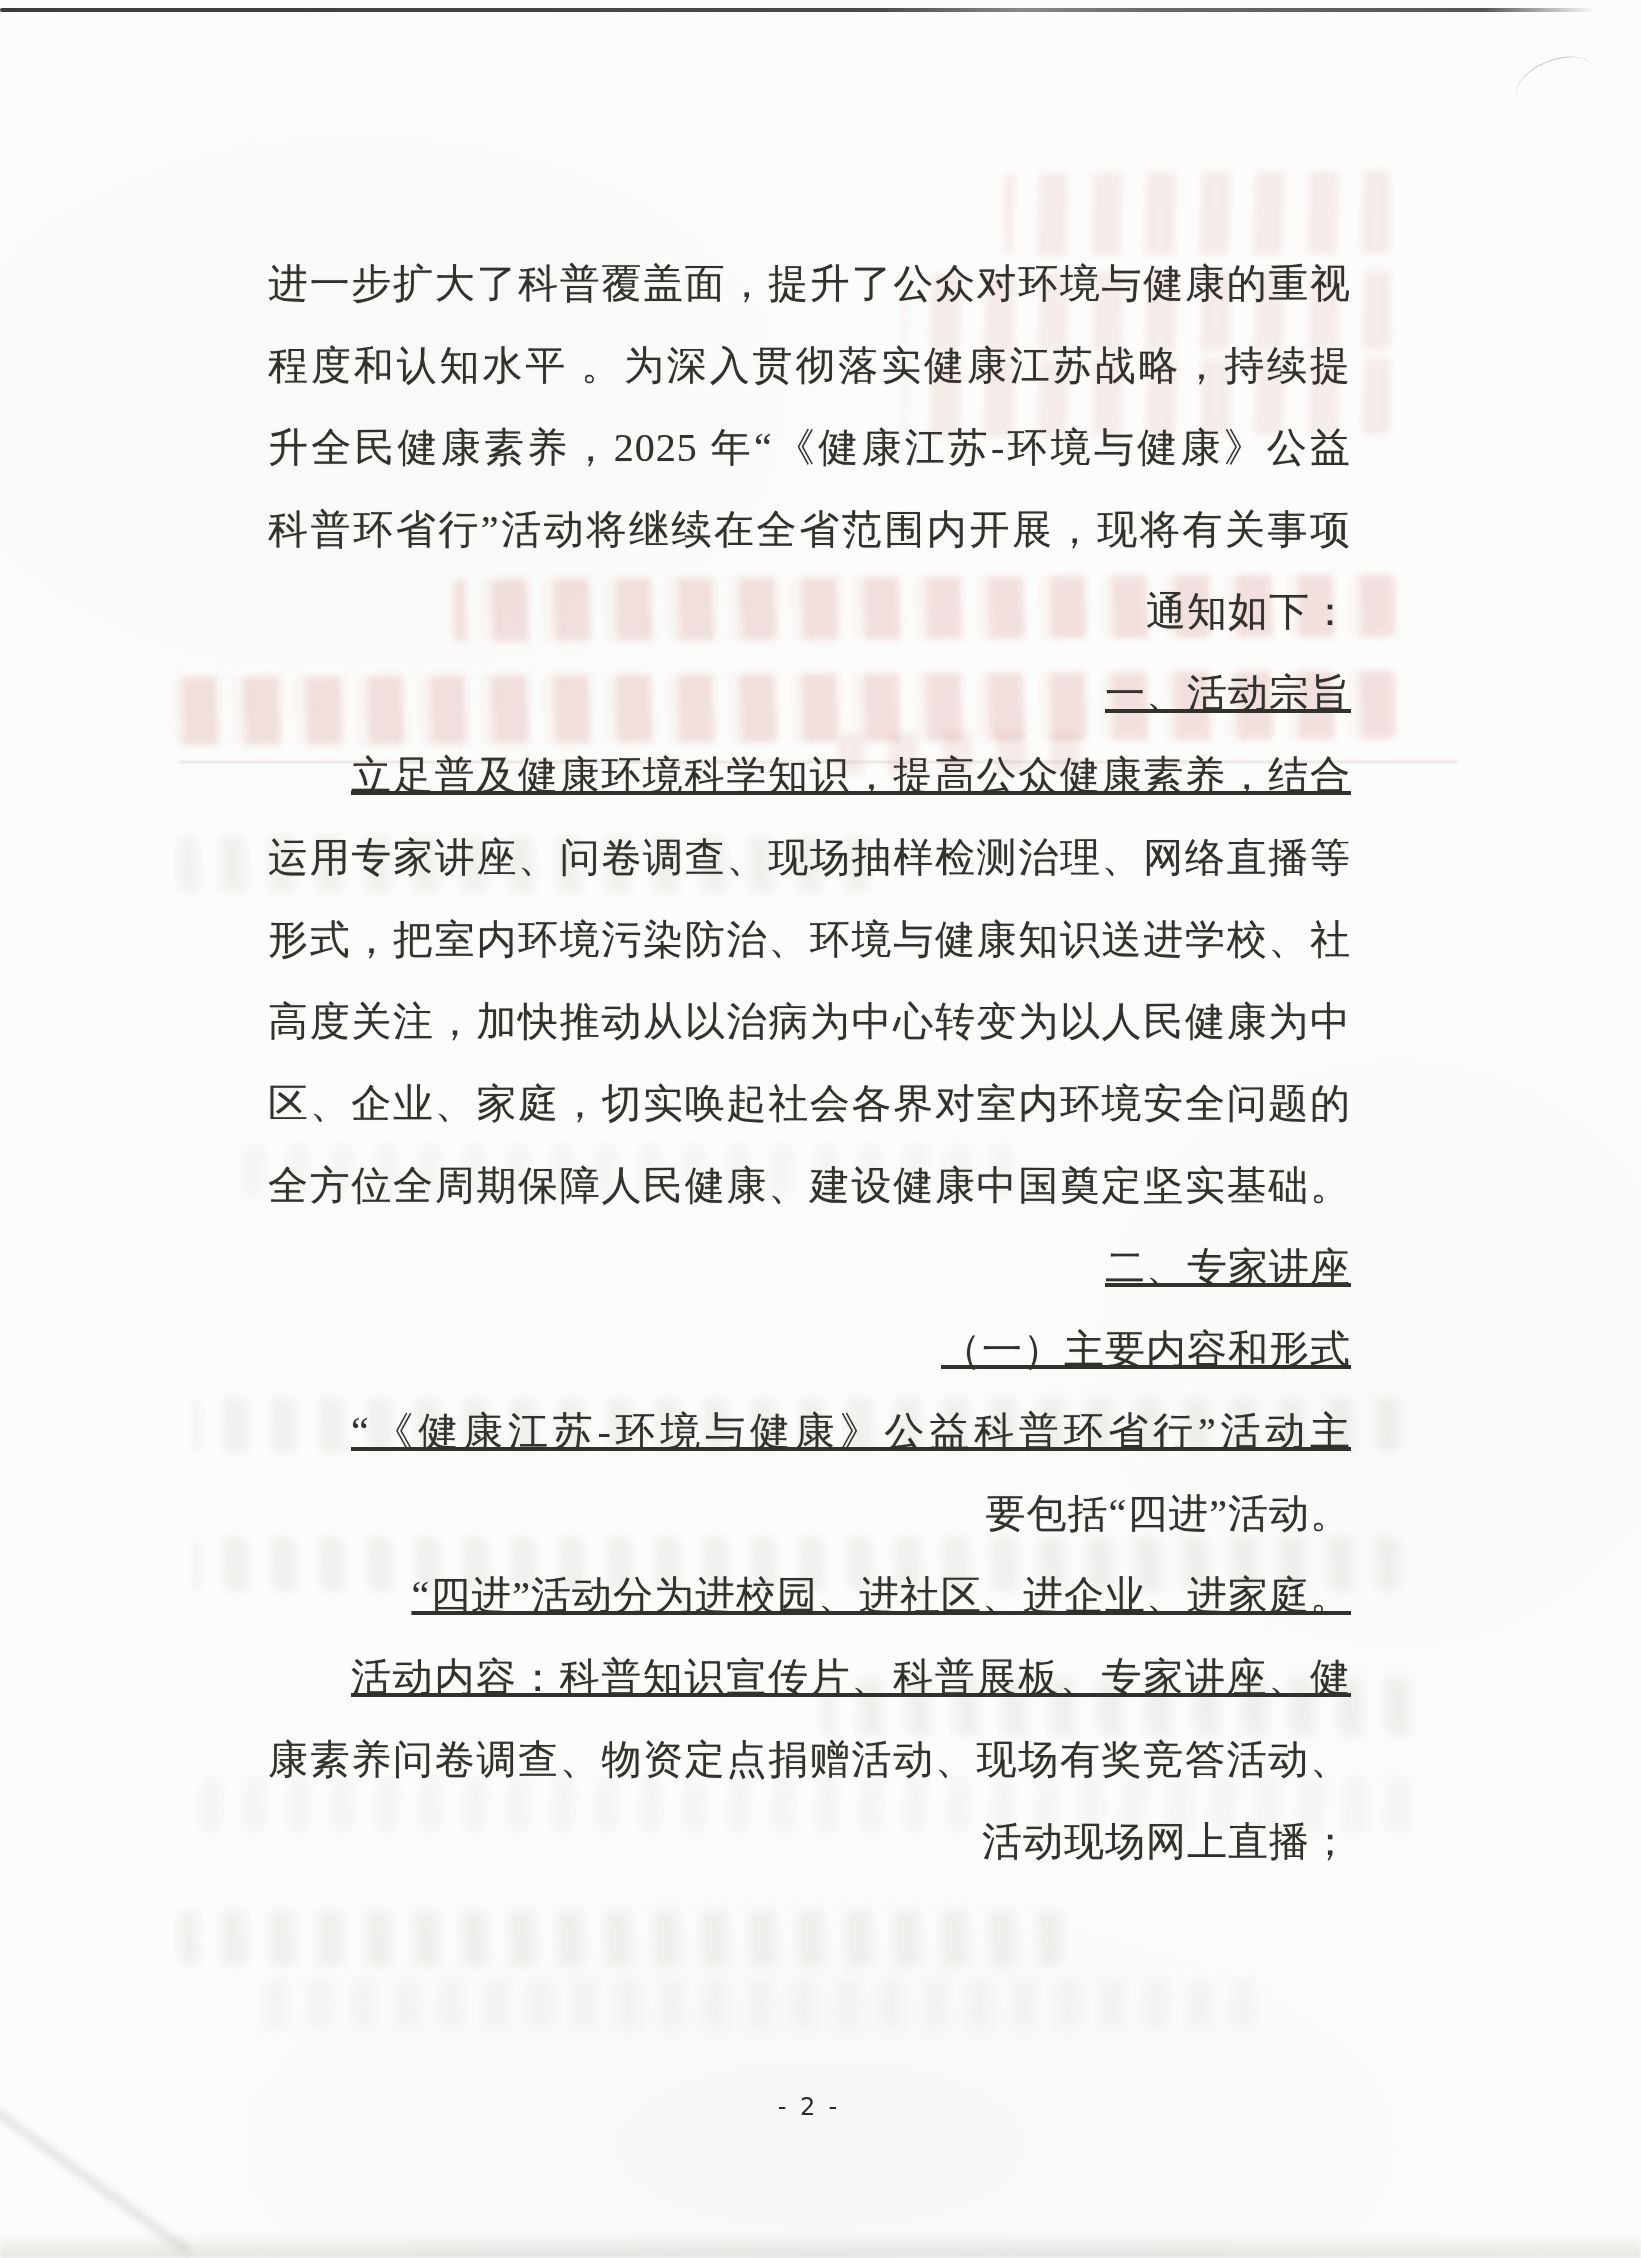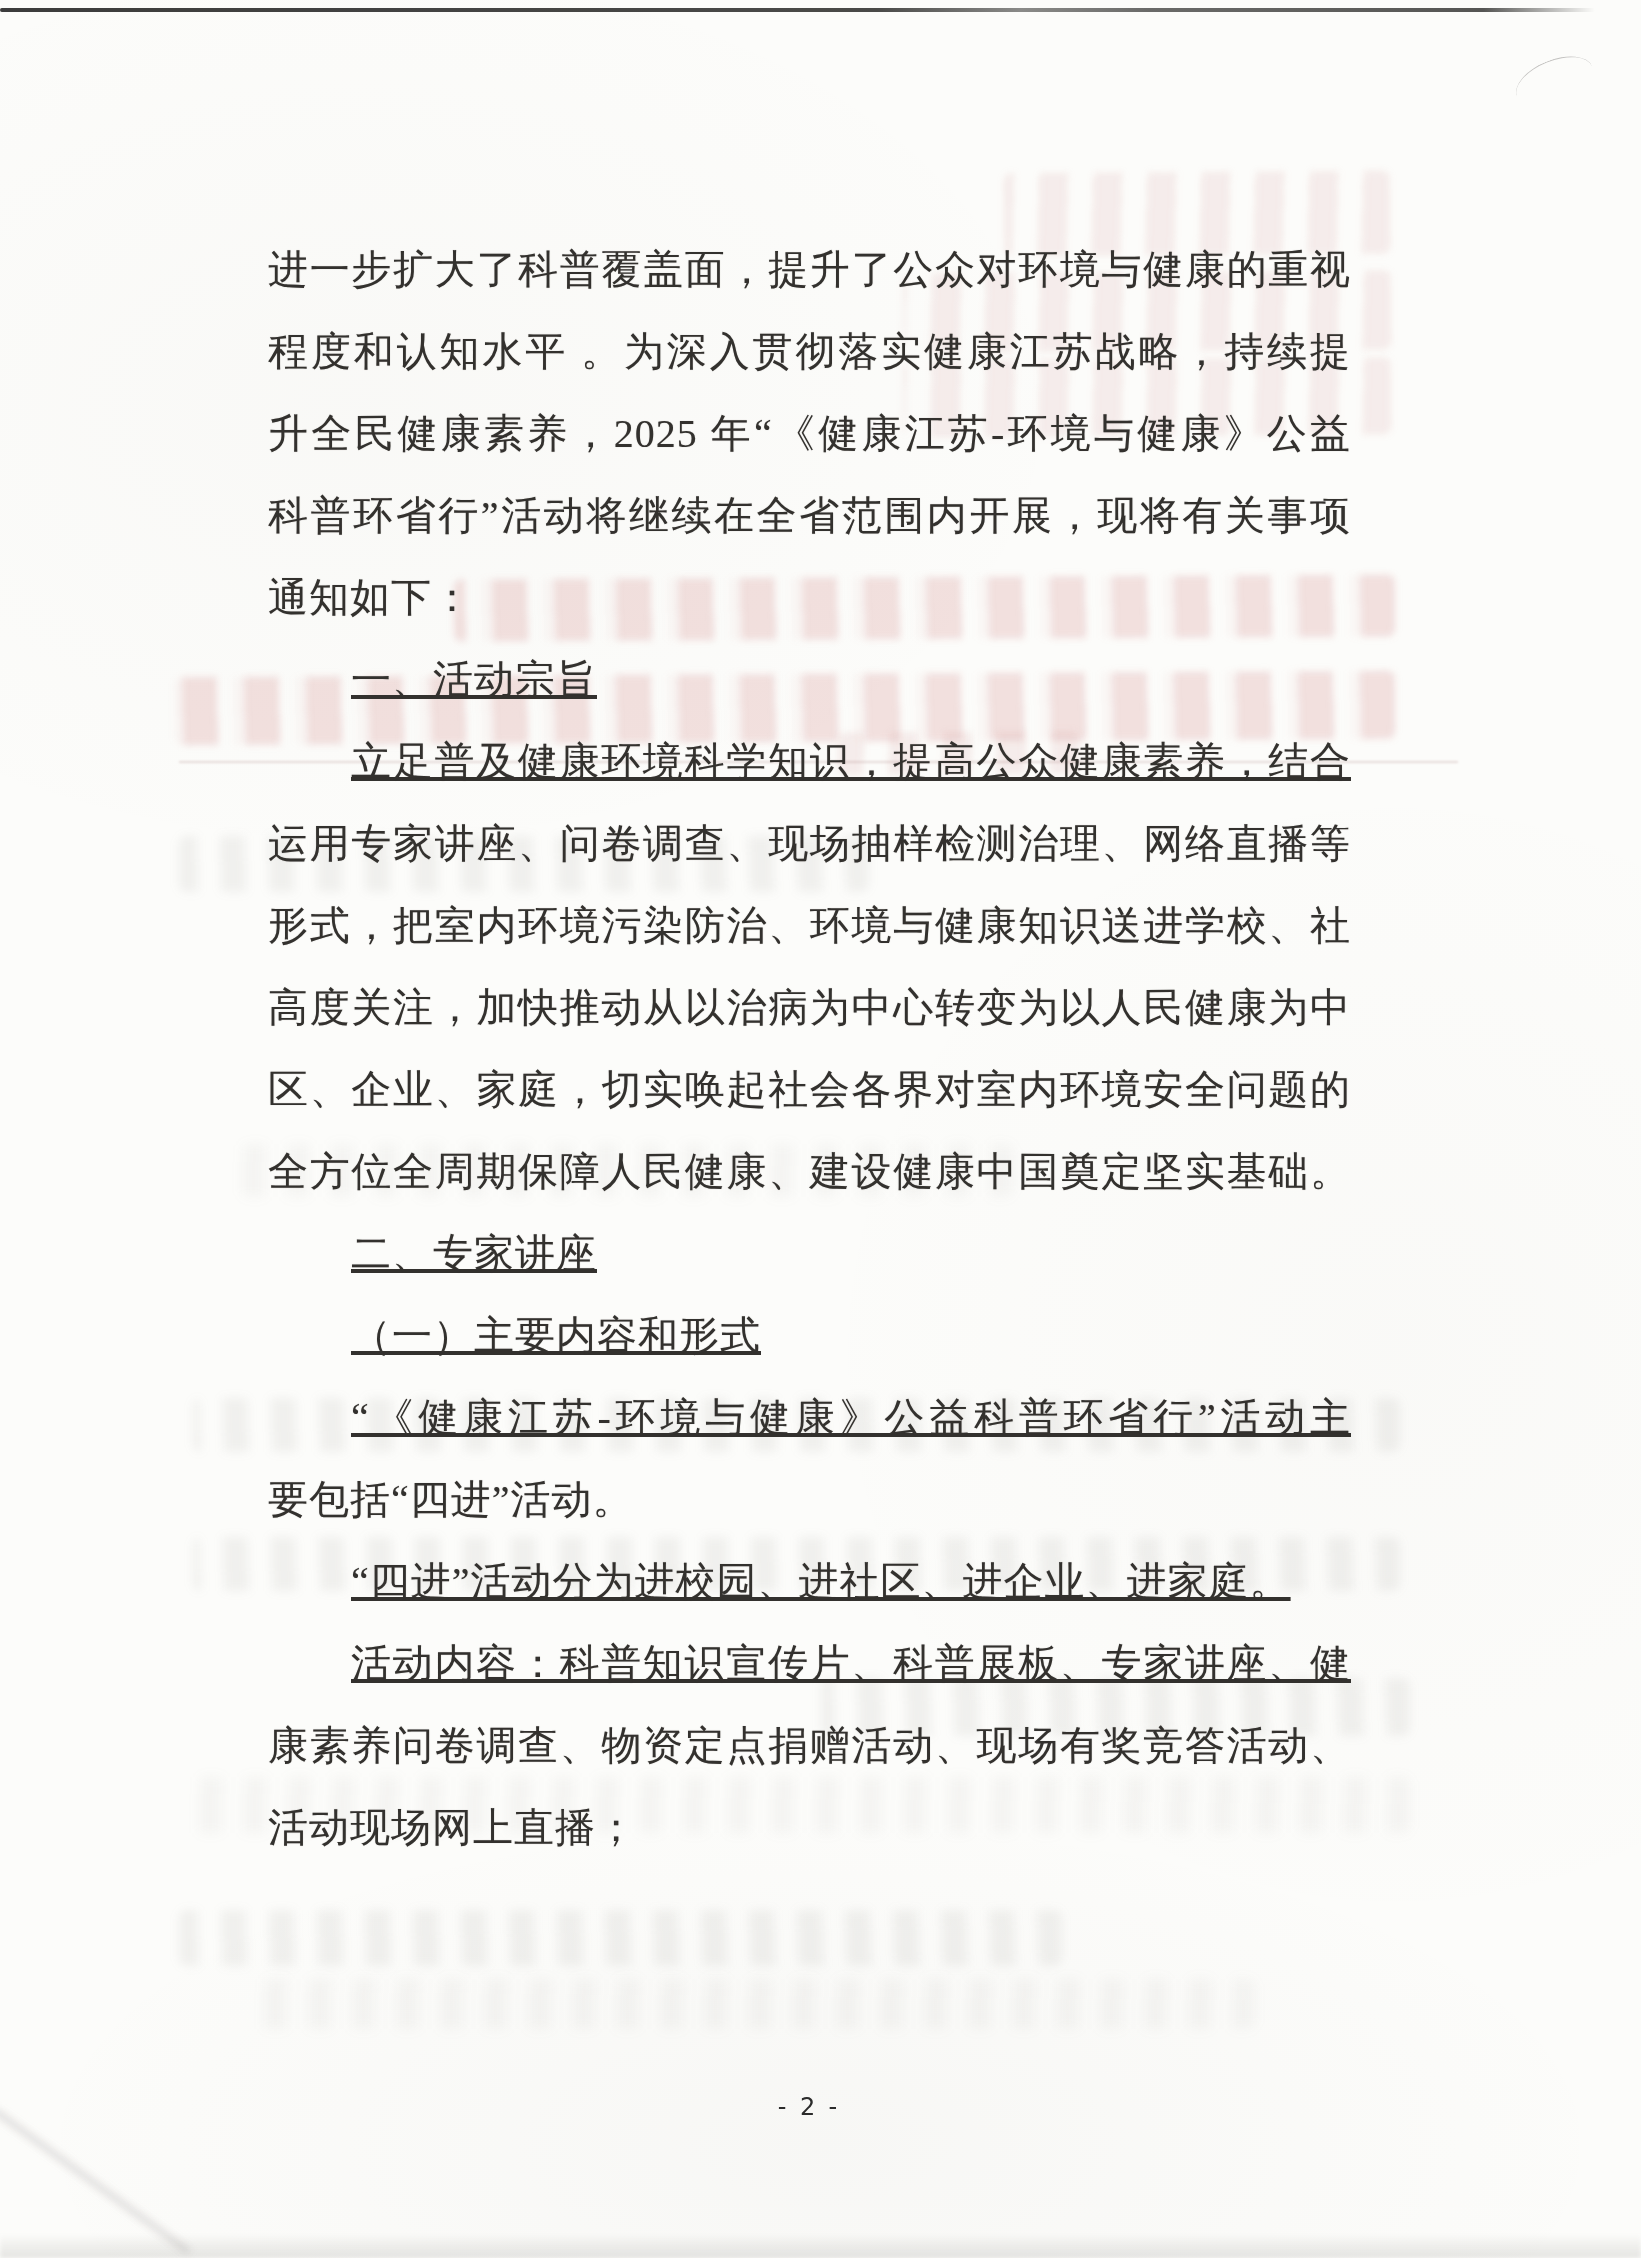--- a/index.html
+++ b/index.html
@@ -60,33 +60,33 @@
     position: absolute; left: 0; top: 2236px; width: 1641px; height: 22px;
     background: linear-gradient(0deg, rgba(110,108,104,0.16), rgba(110,108,104,0.02));
     filter: blur(1.9px);
   }
   .corner-streak {
     position: absolute; left: -29px; top: 2177px; width: 241px; height: 7.7px;
     background: rgba(120,118,114,0.18); filter: blur(3.9px); transform: rotate(36deg);
   }
   
   .document-text {
-    position: absolute; left: 268px; top: 229px; width: 1083px;
+    position: absolute; left: 268px; top: 243px; width: 1083px;
     z-index: 2;
   }
   .line {
     box-sizing: border-box;
     width: 100%;
     height: 82px; line-height: 82px;
     font-size: 40px;
     color: #33312e;
     letter-spacing: 1px;
     text-shadow: 0 0 1px rgba(70,65,60,0.38);
     white-space: nowrap;
-    text-align: left;
+    text-align: right;
   }
   .line.fill {
     white-space: normal;
     overflow: hidden;
     text-align: justify;
     text-align-last: justify;
   }
   .line.indent { padding-left: 83px; text-decoration: underline; }
   .page-number {
     position: absolute; left: 732px; top: 2093px; width: 154px;

